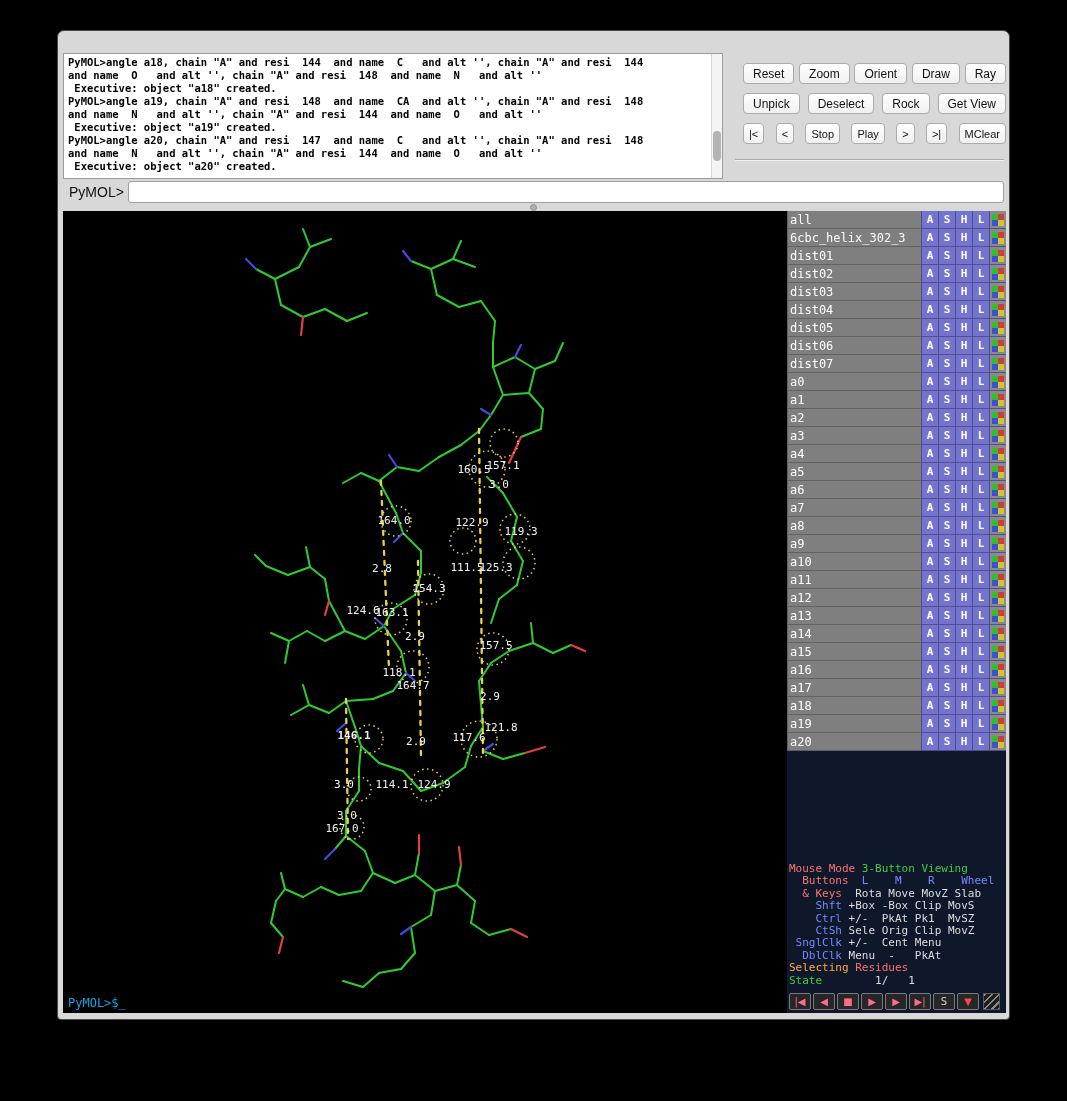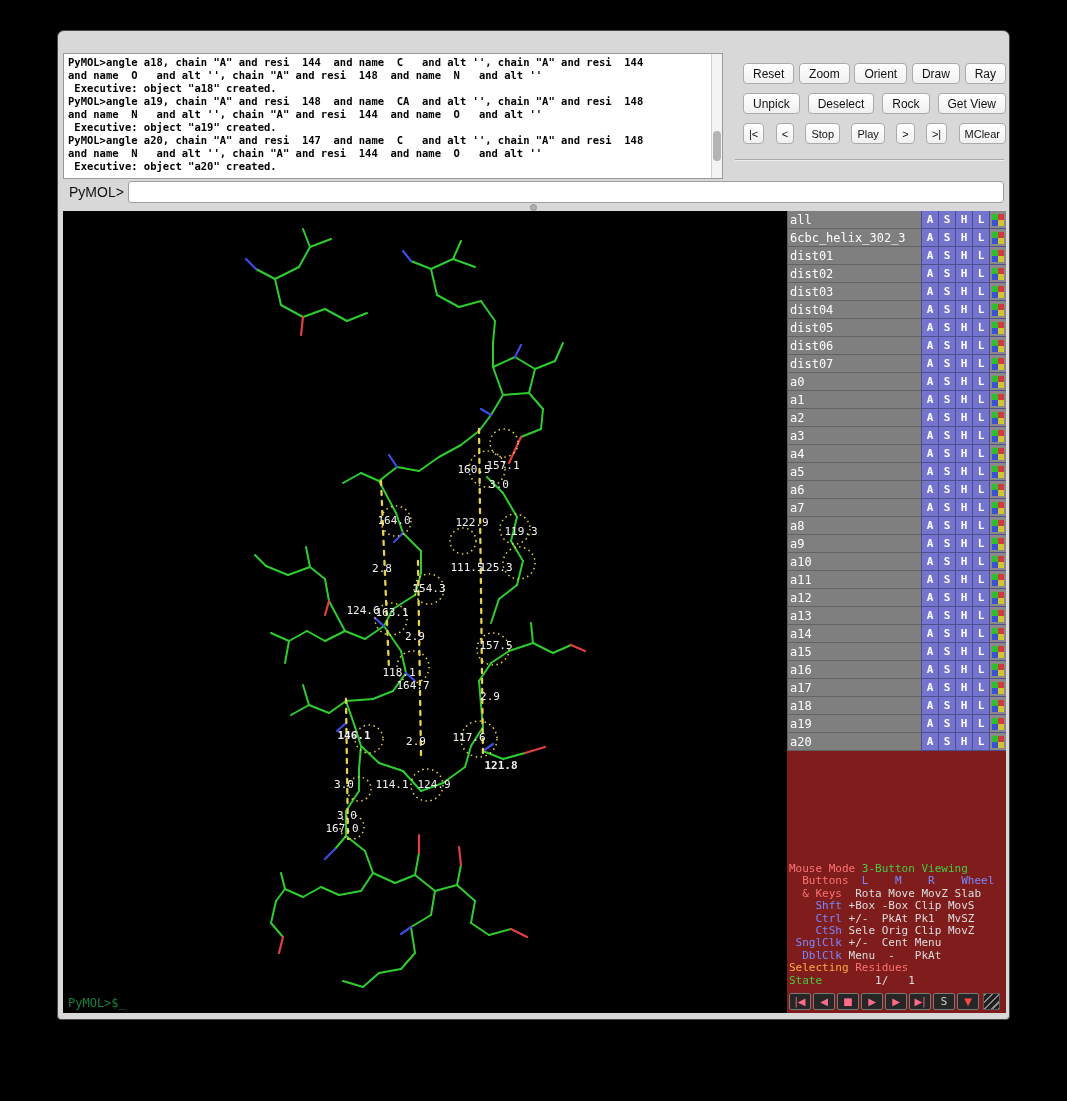--- a/index.html
+++ b/index.html
@@ -47,23 +47,23 @@
 
   .splitter { position:absolute; top:173px; left:0; width:100%; height:8px; }
   .splitter .dot { width:7px; height:7px; background:#b0b0b0; border:1px solid #8f8f8f;
                    border-radius:50%; margin:0 auto; }
 
   .main { position:absolute; left:5px; top:180px; width:943px; height:802px; background:#000; }
   .viewport { position:absolute; left:0; top:0; width:719px; height:802px; background:#000; overflow:hidden; }
   .viewport svg { position:absolute; left:0; top:0; }
   .vp-label { position:absolute; transform:translate(-50%,-50%); font:11px "DejaVu Sans Mono",monospace;
               color:#f2f2f2; white-space:nowrap; }
-  .vp-prompt { position:absolute; left:5px; bottom:3px; font:12px "DejaVu Sans Mono",monospace; color:#15803d; }
-
-  .side { position:absolute; left:724px; top:0; width:219px; height:802px; background:#7f1d1d; }
+  .vp-prompt { position:absolute; left:5px; bottom:3px; font:12px "DejaVu Sans Mono",monospace; color:#0ea5e9; }
+
+  .side { position:absolute; left:724px; top:0; width:219px; height:802px; background:#0f172a; }
   .object-list { position:absolute; left:0; top:0; width:219px; }
   .obj-row { display:flex; height:18px; }
   .obj-name { width:134px; background:#7f7f7f; box-shadow:inset 0 -1px #626262, inset 1px 0 #626262;
               font:12px/18px "DejaVu Sans Mono",monospace; color:#fff; padding-left:3px;
               overflow:hidden; white-space:nowrap; }
   .obj-btn { width:17px; height:18px; background:#7474cf; border-left:1px solid #4c4c92;
              box-shadow:inset 0 -1px #50508e; color:#fff; font:bold 11px/17px "DejaVu Sans Mono",monospace;
              text-align:center; cursor:default; }
   .obj-btn.color { background:#8a8a8a; display:flex; align-items:center; justify-content:center; }
   .cicon { width:12px; height:12px; display:block; font-size:0; line-height:0; }
@@ -318,21 +318,21 @@
           <span class="vp-label" style="left: 300px; top: 399px;">124.6</span>
           <span class="vp-label" style="left: 329px; top: 401px;">163.1</span>
           <span class="vp-label" style="left: 352px; top: 425px;">2.9</span>
           <span class="vp-label" style="left: 433px; top: 434px;">157.5</span>
           <span class="vp-label" style="left: 336px; top: 461px;">118.1</span>
           <span class="vp-label" style="left: 350px; top: 474px;">164.7</span>
           <span class="vp-label" style="left: 427px; top: 485px;">2.9</span>
           <span class="vp-label" style="left: 291px; top: 524px; font-weight: bold;">146.1</span>
           <span class="vp-label" style="left: 353px; top: 530px;">2.9</span>
           <span class="vp-label" style="left: 406px; top: 526px;">117.6</span>
-          <span class="vp-label" style="left: 438px; top: 554px; font-weight: bold;">121.8</span>
+          <span class="vp-label" style="left: 438px; top: 516px;">121.8</span>
           <span class="vp-label" style="left: 281px; top: 573px;">3.0</span>
           <span class="vp-label" style="left: 329px; top: 573px; text-align: right;">114.1</span>
           <span class="vp-label" style="left: 371px; top: 573px;">124.9</span>
           <span class="vp-label" style="left: 284px; top: 604px;">3.0</span>
           <span class="vp-label" style="left: 279px; top: 617px;">167.0</span>
         </div>
       <div class="vp-prompt">PyMOL&gt;$_</div>
     </div>
 
     <div class="side">

